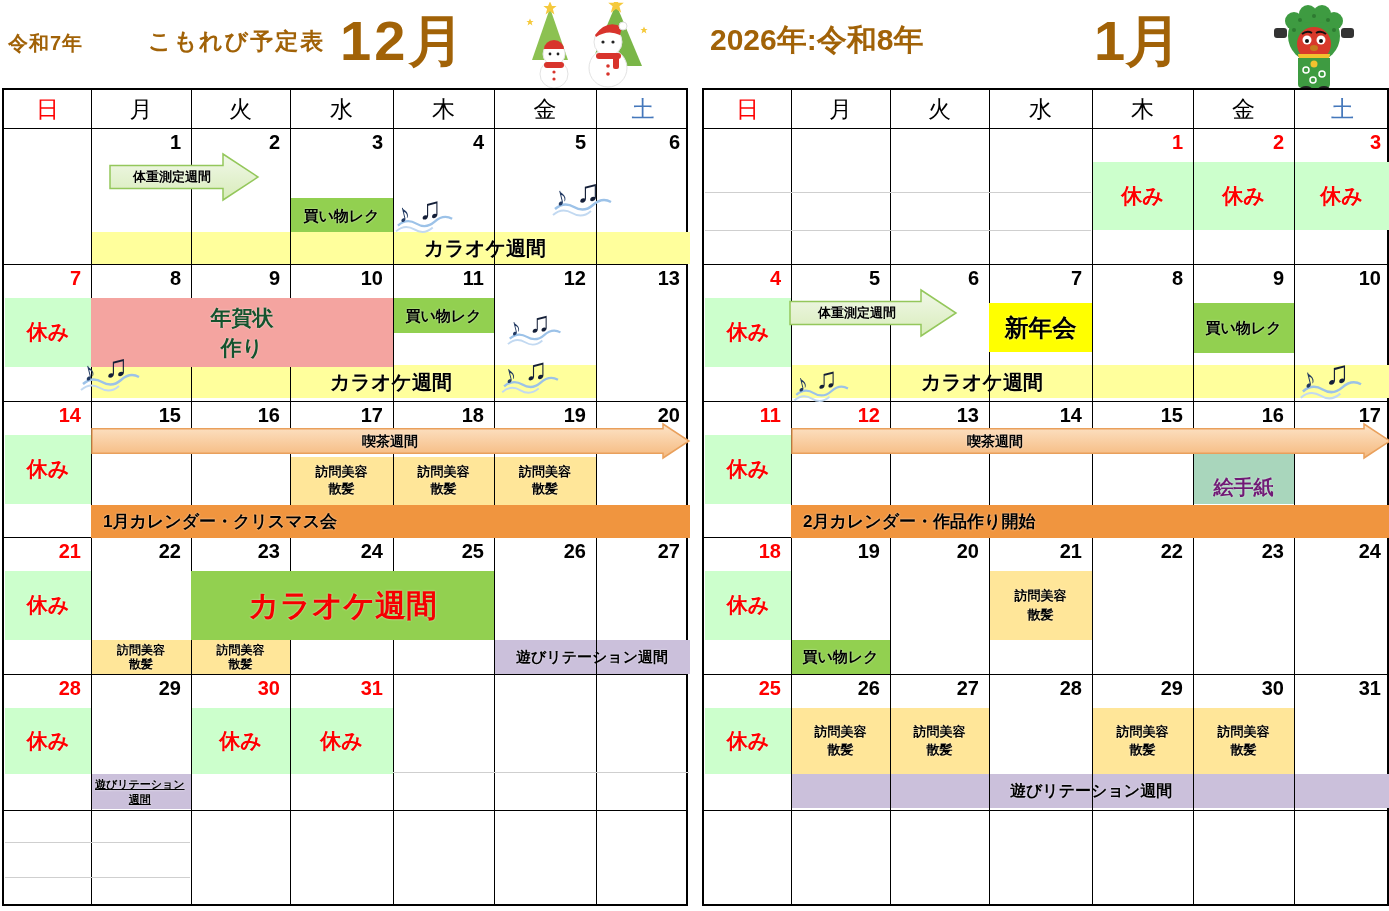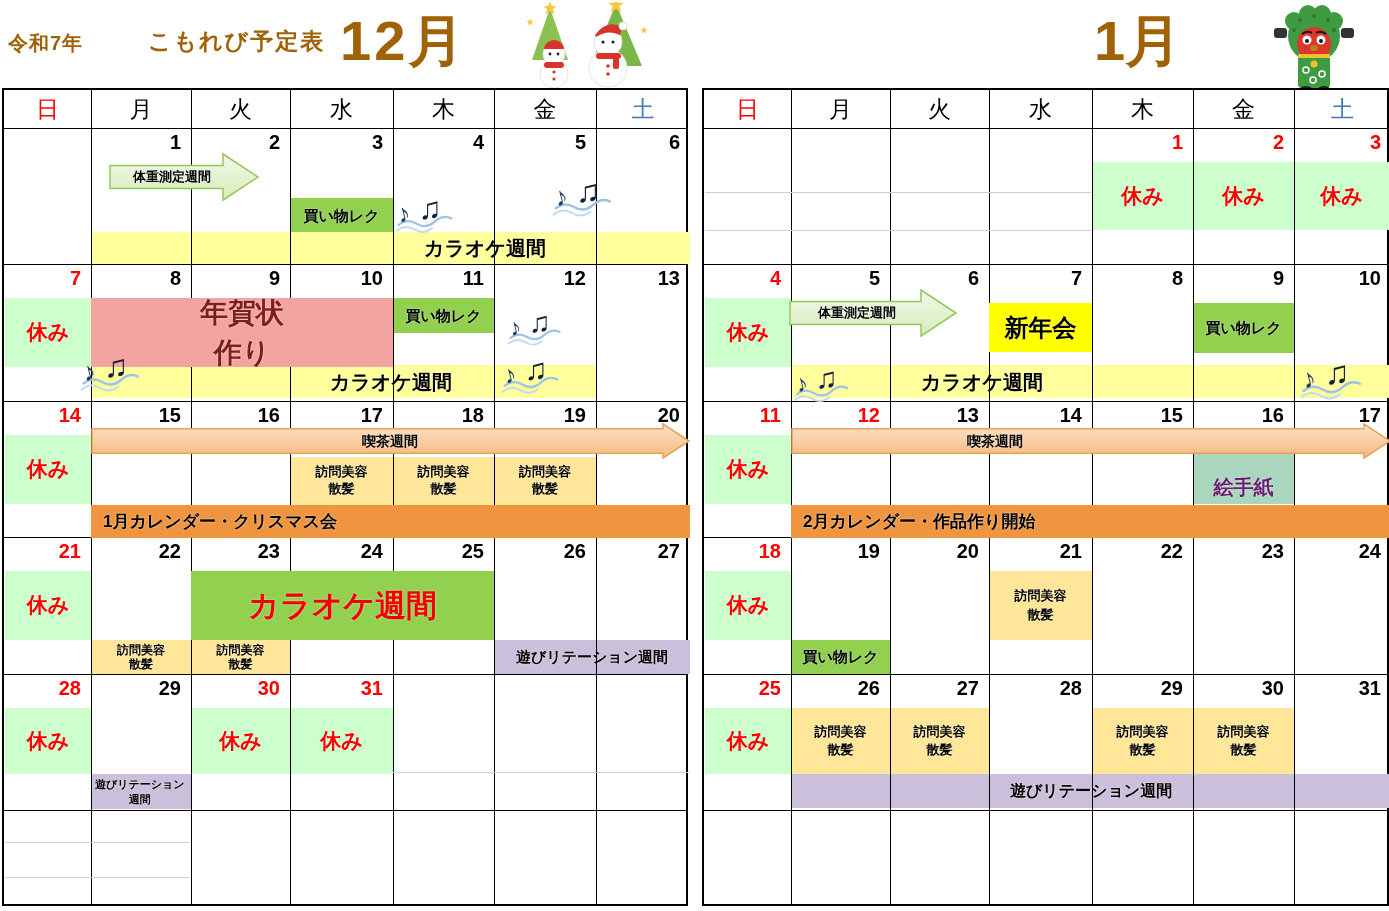--- a/index.html
+++ b/index.html
@@ -50,20 +50,21 @@
     </linearGradient>
     <path id="star" d="M0,-6 L1.8,-1.8 L6,-1.8 L2.6,1 L4,6 L0,3 L-4,6 L-2.6,1 L-6,-1.8 L-1.8,-1.8 Z" fill="#F5C93C"></path>
   </defs>
 </svg>
 
 <div id="stage">
 
   <span class="htext h-era">令和7年</span>
   <span class="htext h-title">こもれび予定表</span>
   <span class="htext h-month">12月</span>
+  <span class="htext h-year2">2026年:令和8年</span>
   <span class="htext h-month2">1月</span>
 
   <div class="decor" id="snowman-img">
     <svg viewBox="0 0 146 86">
       <path d="M34 6 L16 58 L52 58 Z" fill="#8CC152"></path>
       <path d="M100 2 L74 64 L126 64 Z" fill="#7AB648"></path>
       <use href="#star" transform="translate(34,6) scale(1.1)"></use>
       <use href="#star" transform="translate(100,3) scale(1.3)"></use>
       <use href="#star" transform="translate(14,20) scale(0.6)"></use>
       <use href="#star" transform="translate(128,28) scale(0.6)"></use>
@@ -220,21 +221,21 @@
         <div class="ev" style="left: 1px; top: 618px; width: 86px; height: 66px; background: rgb(204, 255, 204);">
           <span class="evtext" style="font-size: 21px; color: rgb(255, 0, 0); font-weight: 800;">休み</span>
         </div>
         <div class="ev" style="left: 187px; top: 618px; width: 99px; height: 66px; background: rgb(204, 255, 204);">
           <span class="evtext" style="font-size: 21px; color: rgb(255, 0, 0); font-weight: 800;">休み</span>
         </div>
         <div class="ev" style="left: 286px; top: 618px; width: 103px; height: 66px; background: rgb(204, 255, 204);">
           <span class="evtext" style="font-size: 21px; color: rgb(255, 0, 0); font-weight: 800;">休み</span>
         </div>
         <div class="ev" style="left: 87px; top: 684px; width: 100px; height: 35px; background: rgb(203, 192, 219); justify-content: flex-start;">
-          <span class="evtext" style="font-size: 11px; color: rgb(0, 0, 0); line-height: 1.3; padding-left: 4px;">遊びリテーション<br>週間</span>
+          <span class="evtext" style="font-size: 11px; color: rgb(0, 0, 0); line-height: 1.3; padding-left: 4px; text-decoration: underline;">遊びリテーション<br>週間</span>
         </div>
       </div>
       <div class="vline" style="left: 87px; height: 814px;"></div>
       <div class="vline" style="left: 187px; height: 814px;"></div>
       <div class="vline" style="left: 286px; height: 814px;"></div>
       <div class="vline" style="left: 389px; height: 814px;"></div>
       <div class="vline" style="left: 490px; height: 814px;"></div>
       <div class="vline" style="left: 592px; height: 814px;"></div>
       <div class="hline" style="top: 38px; width: 682px;"></div>
       <div class="hline" style="top: 174px; width: 682px;"></div>
@@ -293,21 +294,21 @@
         </div>
         <div class="ev notes" style="left: 548px; top: 78px; width: 64px; height: 54px;">
           <svg viewBox="0 0 64 52">
     <path class="wave1" d="M3 40 q9 -8 19 -2 t19 -2 t18 -3"></path>
     <path class="wave2" d="M1 46 q9 -8 19 -2 t19 -2"></path>
     <text class="notetext" x="2" y="36" font-size="26" transform="rotate(-14 10 26)">♪</text>
     <text class="notetext2" x="24" y="33" font-size="32">♫</text>
   </svg>
         </div>
         <div class="ev" style="left: 87px; top: 208px; width: 302px; height: 69px; background: rgb(244, 164, 160);">
-          <span class="evtext" style="font-size: 28px; color: #7f1d1d; line-height: 1.4; font-weight: 800;">年賀状<br>作り</span>
+          <span class="evtext" style="font-size: 21px; color: #14532d; line-height: 1.4; font-weight: 800;">年賀状<br>作り</span>
         </div>
         <div class="ev notes" style="left: 503px; top: 212px; width: 58px; height: 48px;">
           <svg viewBox="0 0 64 52">
     <path class="wave1" d="M3 40 q9 -8 19 -2 t19 -2 t18 -3"></path>
     <path class="wave2" d="M1 46 q9 -8 19 -2 t19 -2"></path>
     <text class="notetext" x="2" y="36" font-size="26" transform="rotate(-14 10 26)">♪</text>
     <text class="notetext2" x="24" y="33" font-size="32">♫</text>
   </svg>
         </div>
         <div class="ev notes" style="left: 495px; top: 258px; width: 66px; height: 50px;">

